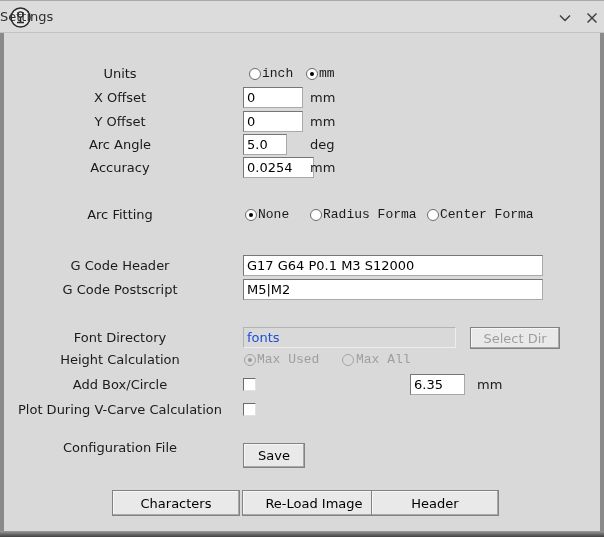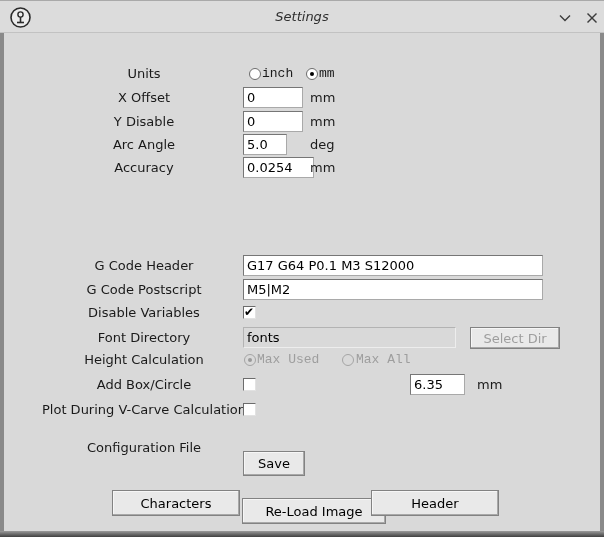--- a/index.html
+++ b/index.html
@@ -9,45 +9,45 @@
     color:#1a1a1a; overflow:hidden;
   }
   
   .titlebar {
     position:absolute; top:0; left:0; width:604px; height:33px;
     background:#dcdcdc; box-sizing:border-box;
     border-top:1px solid #a9a9a9; border-bottom:1px solid #c2c2c2;
   }
   .title {
     position:absolute; left:0; right:0; top:0; height:32px;
-    line-height:32px; text-align:center; color:#2e2e2e;font-style:italic;
+    line-height:32px; text-align:left; color:#2e2e2e;
   }
   .app-icon { position:absolute; left:9px; top:5px; width:23px; height:23px; }
   .tb-btn { position:absolute; top:8px; width:18px; height:18px; cursor:default; }
   .tb-chevron { left:556px; }
   .tb-close { left:583px; }
   .side-l { position:absolute; top:33px; left:0; width:4px; bottom:6px; background:#8a8a8a; }
   .side-r { position:absolute; top:33px; right:0; width:4px; bottom:6px; background:#8a8a8a; }
   .frame-bottom { position:absolute; bottom:0; left:0; width:604px; height:6px;
     background:linear-gradient(#9a9a9a,#404040); }
 
   
   .row { position:absolute; left:0; width:604px; height:24px; line-height:24px; }
-  .lbl { position:absolute; left:4px; width:232px; text-align:center; white-space:nowrap;margin-left:24px; }
+  .lbl { position:absolute; left:4px; width:232px; text-align:center; white-space:nowrap; }
   .unit { position:absolute; white-space:nowrap; }
 
   .entry {
     position:absolute; top:1px; box-sizing:border-box; height:21px;
     background:#ffffff; border:1px solid #767676;
     border-right-color:#a9a9a9; border-bottom-color:#a9a9a9;
     font:13px "DejaVu Sans","Liberation Sans",sans-serif; color:#000;
     padding:0 3px; outline:none;
   }
   .entry.disabled {
-    background:#d9d9d9; color:#000000;
+    background:#d9d9d9; color:#1d4ed8;
     border-color:#b3b3b3 #ededed #ededed #b3b3b3;
   }
 
   .cb {
     position:absolute; top:50%; margin-top:-7px; width:13px; height:13px;
     box-sizing:border-box; background:#fff;
     border:1px solid; border-color:#6c6c6c #e2e2e2 #e2e2e2 #6c6c6c;
   }
   .cb.checked::after {
     content:"\2714"; position:absolute; left:0px; top:-7px;
@@ -108,54 +108,59 @@
     <span class="radio-label" style="left:319px">mm</span>
   </div>
 
   <div class="row" style="top:86px">
     <div class="lbl">X Offset</div>
     <input class="entry" style="left: 243px; width: 60px;" value="0">
     <div class="unit" style="left:310px">mm</div>
   </div>
 
   <div class="row" style="top:110px">
-    <div class="lbl">Y Disable</div>
+    <div class="lbl">Y Offset</div>
     <input class="entry" style="left: 243px; width: 60px;" value="0">
     <div class="unit" style="left:310px">mm</div>
   </div>
 
   <div class="row" style="top:133px">
     <div class="lbl">Arc Angle</div>
     <input class="entry" style="left: 243px; width: 44px;" value="5.0">
     <div class="unit" style="left:310px">deg</div>
   </div>
 
   <div class="row" style="top:156px">
     <div class="lbl">Accuracy</div>
     <input class="entry" style="left: 243px; width: 71px;" value="0.0254">
     <div class="unit" style="left:310px">mm</div>
   </div>
 
 
+  <div class="row" style="top:203px">
+    <div class="lbl">Arc Fitting</div>
+    <span class="radio sel" style="left:245px"></span>
+    <span class="radio-label" style="left:258px">None</span>
+    <span class="radio" style="left:310px"></span>
+    <span class="radio-label" style="left:323px">Radius Forma</span>
+    <span class="radio" style="left:427px"></span>
+    <span class="radio-label" style="left:440px">Center Forma</span>
+  </div>
 
 
   <div class="row" style="top:254px">
     <div class="lbl">G Code Header</div>
     <input class="entry" style="left: 243px; width: 300px;" value="G17 G64 P0.1 M3 S12000">
   </div>
 
   <div class="row" style="top:278px">
     <div class="lbl">G Code Postscript</div>
     <input class="entry" style="left: 243px; width: 300px;" value="M5|M2">
   </div>
 
-  <div class="row" style="top:301px">
-    <div class="lbl">Disable Variables</div>
-    <span class="cb checked" style="left:243px"></span>
-  </div>
 
   <div class="row" style="top:326px">
     <div class="lbl">Font Directory</div>
     <input class="entry disabled" style="left: 243px; width: 213px;" disabled="" value="fonts">
     <div class="btn disabled" style="left:470px;top:1px;width:90px;height:22px">Select Dir</div>
   </div>
 
   <div class="row dis" style="top:348px">
     <div class="lbl">Height Calculation</div>
     <span class="radio sel" style="left:244px"></span>
@@ -171,25 +176,25 @@
     <div class="unit" style="left:477px">mm</div>
   </div>
 
   <div class="row" style="top:398px">
     <div class="lbl">Plot During V-Carve Calculation</div>
     <span class="cb" style="left:243px"></span>
   </div>
 
   <div class="row" style="top:435px;height:25px;line-height:25px">
     <div class="lbl">Configuration File</div>
-    <div class="btn" style="left:243px;top:16px;width:62px;height:25px">Save</div>
+    <div class="btn" style="left:243px;top:8px;width:62px;height:25px">Save</div>
   </div>
 
   <div class="row" style="top:490px;height:26px">
     <div class="btn" style="left:112px;top:0;width:128px;height:26px">Characters</div>
-    <div class="btn" style="left:242px;top:8px;width:144px;height:26px">Re-Load Image</div>
+    <div class="btn" style="left:242px;top:0;width:144px;height:26px">Re-Load Image</div>
     <div class="btn" style="left:371px;top:0;width:128px;height:26px">Header</div>
   </div>
 
   <div class="side-l"></div>
   <div class="side-r"></div>
   <div class="frame-bottom"></div>
 </div>
 
 </body></html>

